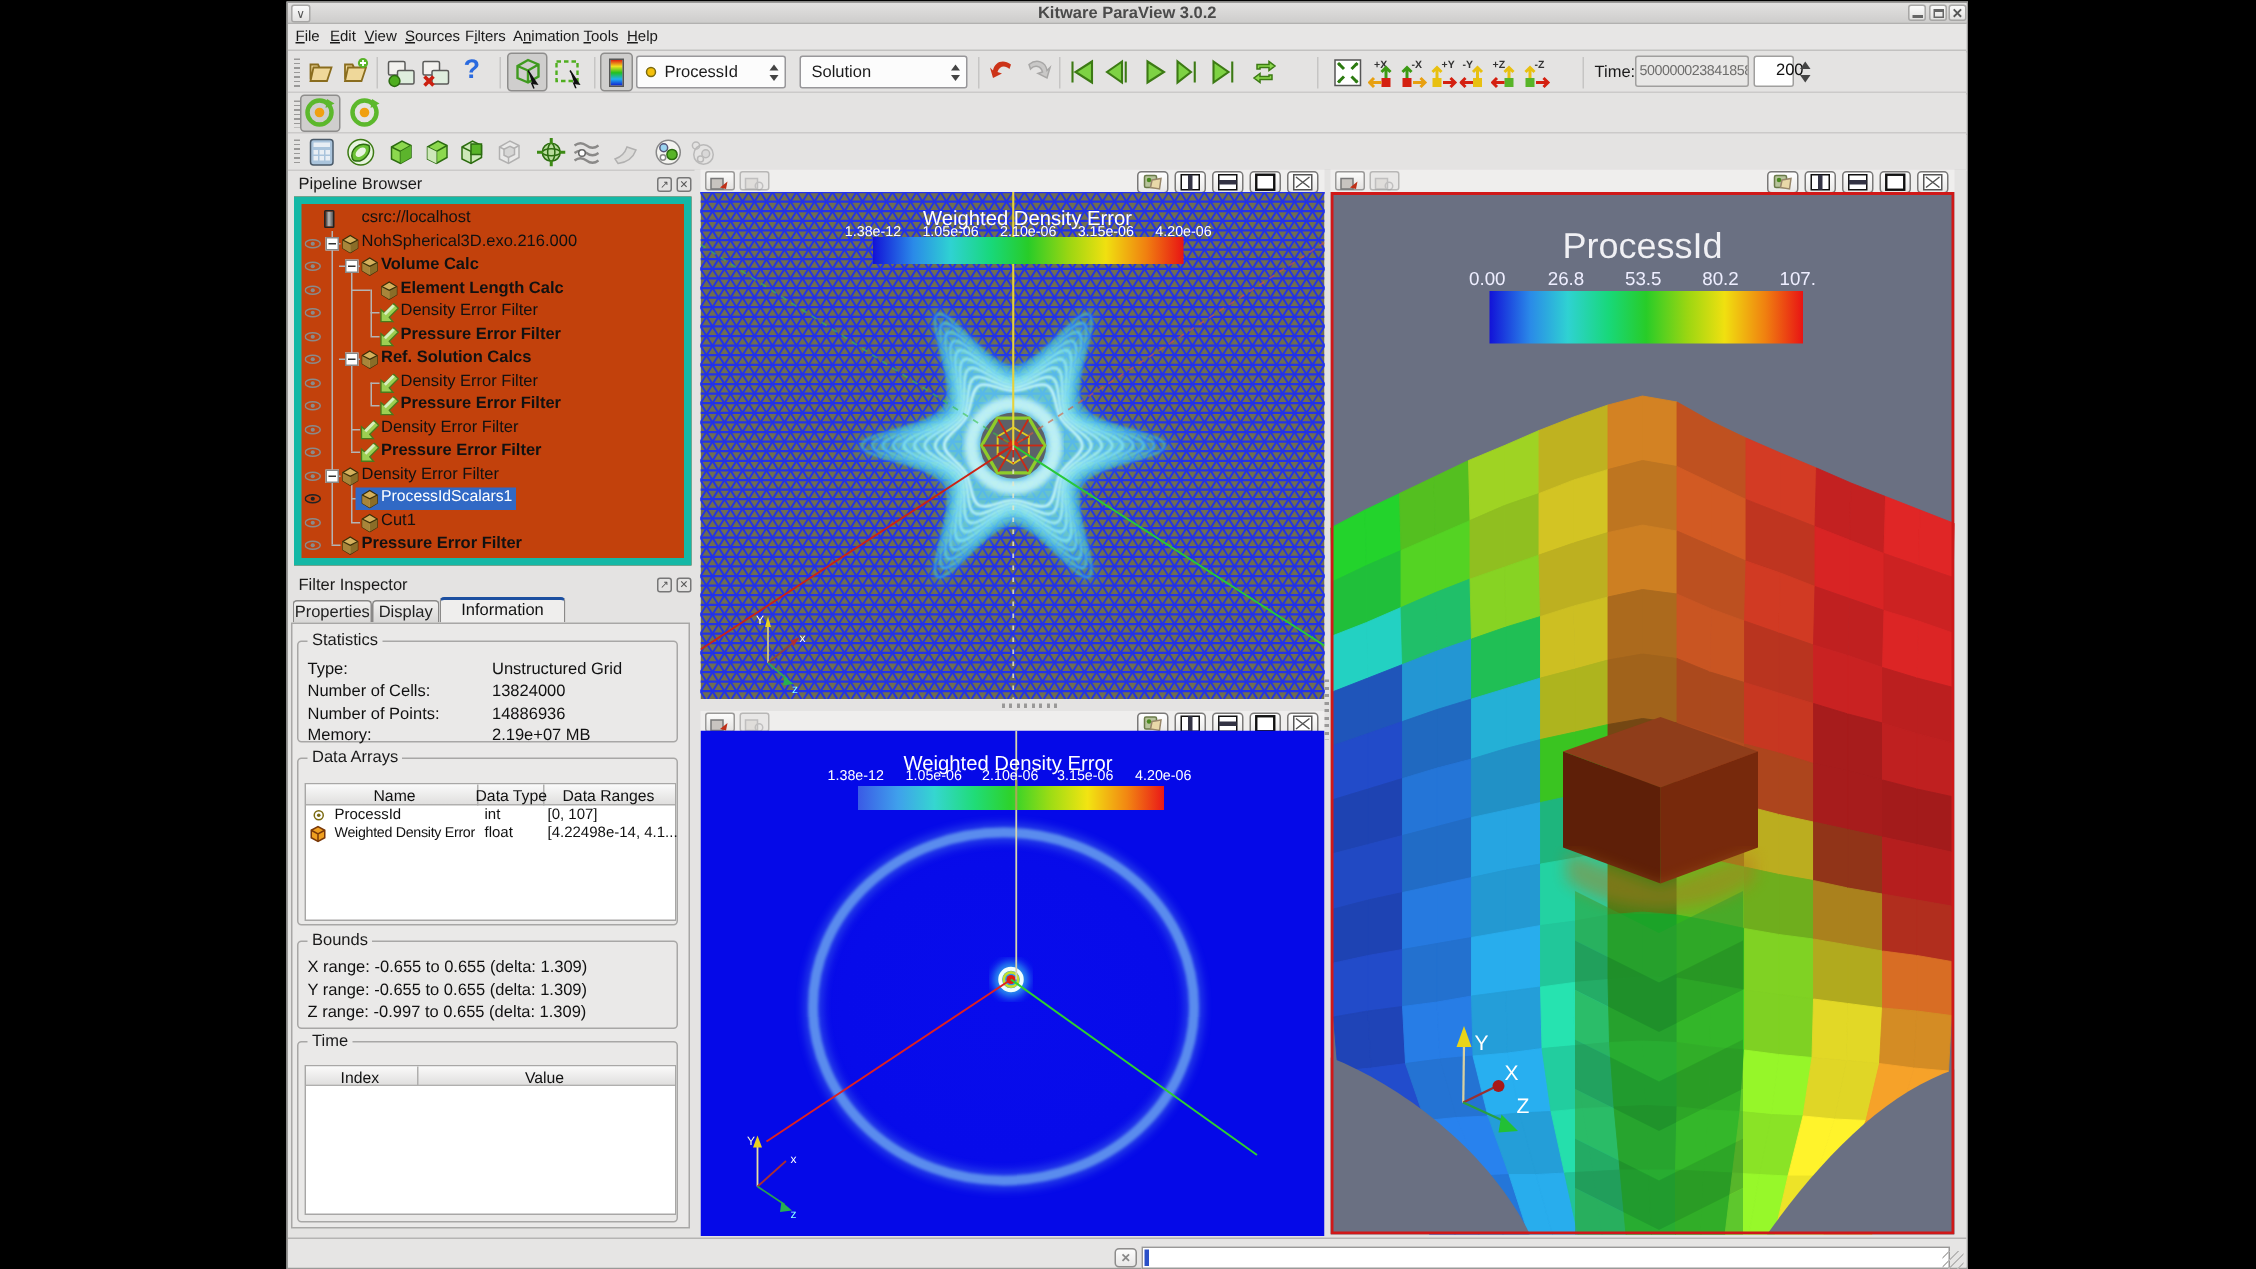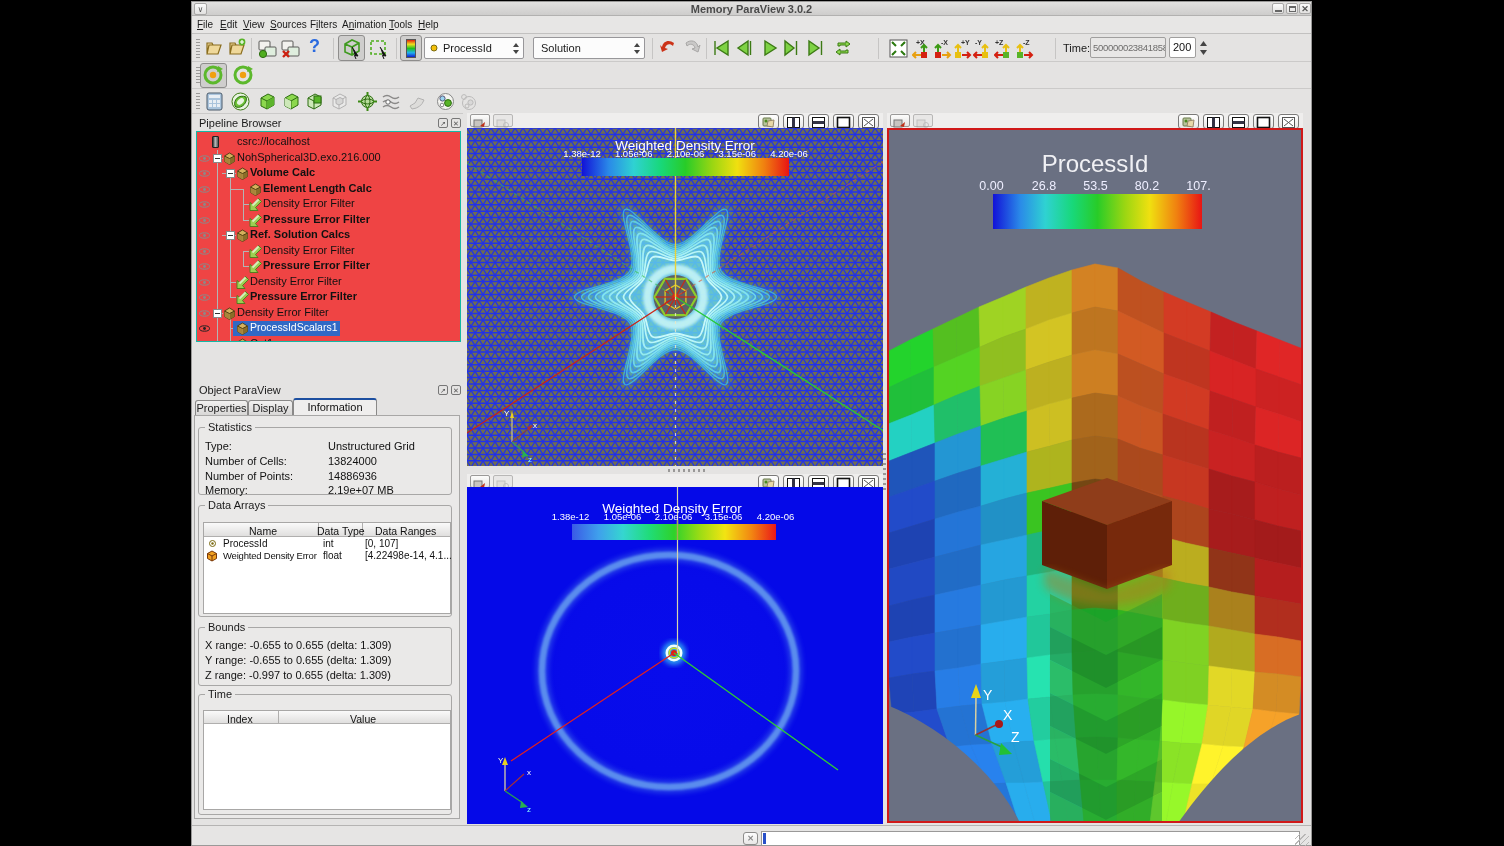--- a/index.html
+++ b/index.html
@@ -11,21 +11,21 @@
 .mitem{display:inline-block;margin-right:0px;color:#1a1a1a;font-size:10px;}
 .pt{position:absolute;font-size:11px;color:#1a1a1a;white-space:nowrap;}
 .gb{position:absolute;border:1px solid #a8a7a6;border-radius:3px;}
 .gbl{position:absolute;font-size:11px;color:#1a1a1a;background:#eae9e8;padding:0 3px;white-space:nowrap;}
 .row{position:absolute;font-size:11px;color:#111;white-space:nowrap;}
 </style></head><body>
 <div id="win">
 
 <div class="ab" style="left:0;top:0;width:1119px;height:14px;background:linear-gradient(#e2e1e0,#cecdcc);border-bottom:1px solid #b2b1b0;"></div>
 <div class="ab" style="left:2px;top:1px;width:13px;height:12px;border:1px solid #a8a7a6;border-radius:2px;background:linear-gradient(#fbfbfb,#e2e1e0);font-size:8px;color:#555;text-align:center;line-height:11px;">∨</div>
-<div class="ab" style="left:0;top:1px;width:1119px;text-align:center;font-size:11px;font-weight:bold;color:#4a4a4a;">Memory ParaView 3.0.2</div>
+<div class="ab" style="left:0;top:1px;width:1119px;text-align:center;font-size:11px;font-weight:bold;color:#4a4a4a;">Kitware ParaView 3.0.2</div>
 <div class="ab" style="left:1080px;top:1px;width:12px;height:11px;border:1px solid #a8a7a6;border-radius:2px;background:linear-gradient(#fbfbfb,#e2e1e0);">
       <div class="ab" style="left:2px;top:6px;width:7px;height:2px;background:#666;"></div>
     </div>
 <div class="ab" style="left:1094px;top:1px;width:12px;height:11px;border:1px solid #a8a7a6;border-radius:2px;background:linear-gradient(#fbfbfb,#e2e1e0);">
       <div class="ab" style="left:2px;top:2px;width:7px;height:6px;border:1px solid #666;border-top:2px solid #666;"></div>
     </div>
 <div class="ab" style="left:1107px;top:1px;width:12px;height:11px;border:1px solid #a8a7a6;border-radius:2px;background:linear-gradient(#fbfbfb,#e2e1e0);font-size:9px;color:#555;text-align:center;line-height:10px;font-weight:bold;">✕</div>
 
 <div class="ab" style="left:0;top:14px;width:1119px;height:18px;background:#e7e6e5;border-bottom:1px solid #c2c1c0;">
 <span class="mitem ab" style="left:5px;top:3px"><u>F</u>ile</span>
@@ -156,21 +156,21 @@
       </svg>
 <svg class="ab" style="left:823px;top:3px" width="19" height="21">
         <text x="8" y="7" font-size="7" font-weight="bold" fill="#333">-Z</text>
         <path d="M5 8 v7 M2 10 l3-3 l3 3" stroke="#e8c010" stroke-width="2" fill="none"></path>
         <rect x="2" y="14" width="6" height="6" fill="#58b428"></rect>
         <path d="M9 17 h8 M14 14 l3 3 l-3 3" stroke="#d42010" stroke-width="2" fill="none"></path>
       </svg>
 <div class="sep" style="left:863px;top:3px;height:21px;"></div>
 <span class="pt" style="left:871px;top:7px;font-size:11px;">Time:</span>
 <div class="ab" style="left:898px;top:2px;width:76px;height:21px;background:#e8e7e6;border:1px solid #a09f9e;border-radius:2px;color:#6e6d6c;font-size:9.5px;letter-spacing:-0.3px;line-height:20px;padding-left:2px;overflow:hidden;">500000023841858</div>
-<div class="ab" style="left:977px;top:2px;width:27px;height:21px;background:#fff;border:1px solid #a09f9e;border-radius:2px;color:#111;font-size:11px;line-height:19px;padding-left:3px;">200</div>
+<div class="ab" style="left:977px;top:2px;width:27px;height:21px;background:#fff;border:1px solid #a09f9e;border-radius:2px;color:#111;font-size:11px;line-height:19px;padding-left:14px;">200</div>
 <svg class="ab" style="left:1006px;top:4px" width="11" height="18">
         <path d="M2 7 L5.5 2 L9 7 Z" fill="#444"></path>
         <path d="M2 11 L5.5 16 L9 11 Z" fill="#444"></path>
       </svg>
 </div>
 
 <div id="tb2" class="ab" style="left:0;top:61px;width:1119px;height:26px;background:#e4e3e2;border-bottom:1px solid #cbcac9;">
 <div class="handle" style="left:4px;top:4px;height:18px;"></div>
 <div class="ab" style="left:8px;top:0px;width:27px;height:25px;border:1px solid #8e8d8c;border-radius:3px;background:#cfcecd;">
 <svg width="25" height="23" viewBox="0 0 25 23">
@@ -249,21 +249,21 @@
         <circle cx="9" cy="14" r="2" fill="none" stroke="#888"></circle>
         <circle cx="12.5" cy="10.5" r="2.6" fill="#ccc" stroke="#888"></circle>
       </svg>
 </div>
 
 <div class="ab" style="left:1px;top:112px;width:270px;height:17px;background:#e4e3e2;">
  <span class="pt" style="left:6px;top:3px;">Pipeline Browser</span>
  <div class="ab" style="left:245px;top:4px;width:10px;height:10px;border:1px solid #777;border-radius:2px;font-size:7px;text-align:center;line-height:9px;color:#555;">↗</div>
  <div class="ab" style="left:258px;top:4px;width:10px;height:10px;border:1px solid #777;border-radius:2px;font-size:7px;text-align:center;line-height:9px;color:#555;">✕</div>
 </div>
-<div id="tree" class="ab" style="left:4px;top:129px;width:265px;height:211px;background:#ef4444;border:1px solid #14b8a6;overflow:hidden">
+<div id="tree" class="ab" style="left:4px;top:129px;width:265px;height:246px;background:#c2410c;border:5px solid #14b8a6;overflow:hidden">
       <svg class="ab" style="left:0;top:0" width="263" height="244">
         <g stroke="#b4b4b4" stroke-width="1">
           <line x1="20.5" y1="18" x2="20.5" y2="227"></line>
           <line x1="33.5" y1="42" x2="33.5" y2="165"></line>
           <line x1="33.5" y1="181" x2="33.5" y2="212"></line>
           <line x1="46.5" y1="57" x2="46.5" y2="88"></line>
           <line x1="46.5" y1="119" x2="46.5" y2="134"></line>
           <line x1="20" y1="26.5" x2="26" y2="26.5"></line>
           <line x1="25" y1="41.5" x2="39" y2="41.5"></line>
           <line x1="33" y1="57.5" x2="46" y2="57.5"></line>
@@ -433,21 +433,21 @@
 <svg class="ab" style="left:26px;top:221px" width="13" height="13">
         <path d="M1.5 4 L6.5 1 L11.5 4 L11.5 9.5 L6.5 12.5 L1.5 9.5 Z" fill="#d4b05c" stroke="#3a2e08" stroke-width="0.8"></path>
         <path d="M6.5 6.5 L11.5 4 L11.5 9.5 L6.5 12.5 Z" fill="#8a6d28"></path>
         <path d="M1.5 4 L6.5 6.5 L6.5 12.5 L1.5 9.5 Z" fill="#a8853a"></path>
         <path d="M1.5 4 L6.5 6.5 L11.5 4" stroke="#3a2e08" fill="none" stroke-width="0.8"></path>
       </svg>
 <span class="ab" style="left:40px;top:220px;font-size:11px;font-weight:bold;color:#111;white-space:nowrap">Pressure Error Filter</span>
     </div>
 
 <div class="ab" style="left:1px;top:379px;width:270px;height:17px;background:#e4e3e2;">
- <span class="pt" style="left:6px;top:3px;">Object ParaView</span>
+ <span class="pt" style="left:6px;top:3px;">Filter Inspector</span>
  <div class="ab" style="left:245px;top:4px;width:10px;height:10px;border:1px solid #777;border-radius:2px;font-size:7px;text-align:center;line-height:9px;color:#555;">↗</div>
  <div class="ab" style="left:258px;top:4px;width:10px;height:10px;border:1px solid #777;border-radius:2px;font-size:7px;text-align:center;line-height:9px;color:#555;">✕</div>
 </div>
 <div id="insp" class="ab" style="left:0;top:396px;width:271px;height:425px;">
       <div class="ab" style="left:3px;top:2px;width:53px;height:15px;border:1px solid #8a8988;border-bottom:none;border-radius:3px 3px 0 0;background:linear-gradient(#f2f1f0,#d8d7d6);font-size:11px;text-align:center;line-height:15px;color:#222">Properties</div>
 <div class="ab" style="left:56px;top:2px;width:45px;height:15px;border:1px solid #8a8988;border-bottom:none;border-radius:3px 3px 0 0;background:linear-gradient(#f2f1f0,#d8d7d6);font-size:11px;text-align:center;line-height:15px;color:#222">Display</div>
 <div class="ab" style="left:101px;top:0px;width:84px;height:17px;border:1px solid #8a8988;border-bottom:none;border-radius:3px 3px 0 0;background:#efeeed;border-top:2px solid #1c4fa0;font-size:11px;text-align:center;line-height:14px;color:#111">Information</div>
 <div class="ab" style="left:2px;top:17px;width:266px;height:404px;background:#eae9e8;border:1px solid #a8a7a6"></div>
 <div class="gb" style="left:6px;top:29px;width:254px;height:68px"></div>
       <div class="gbl" style="left:13px;top:23px">Statistics</div>

